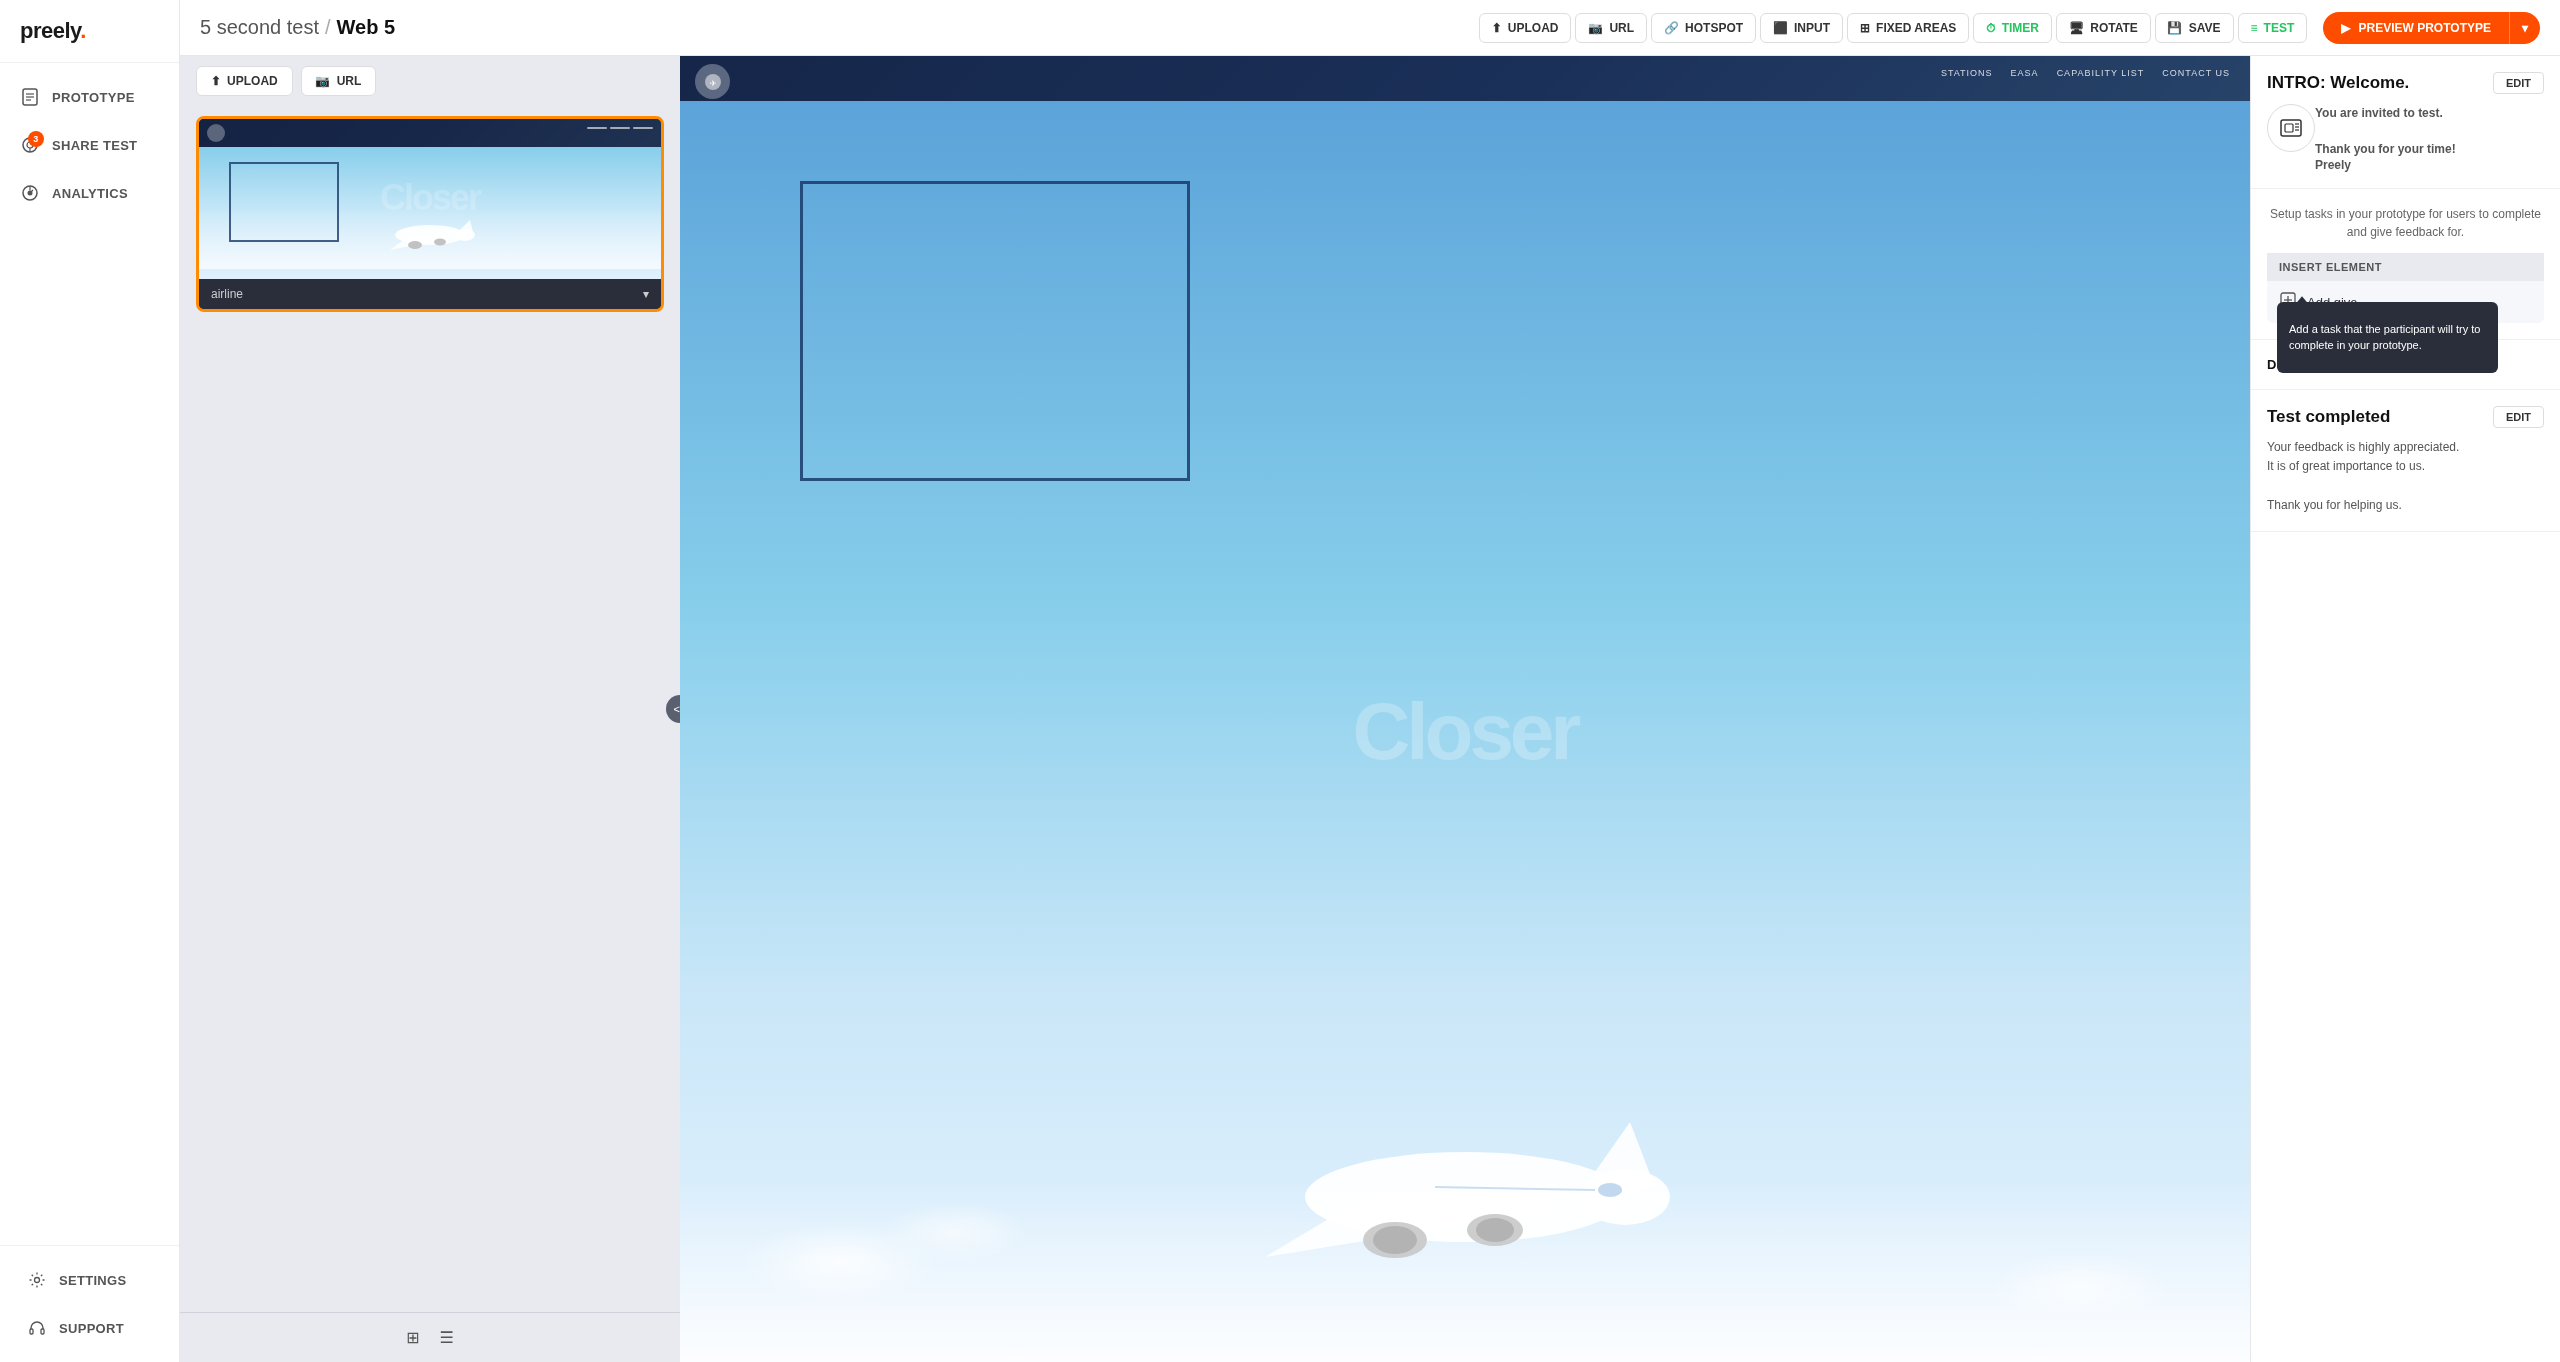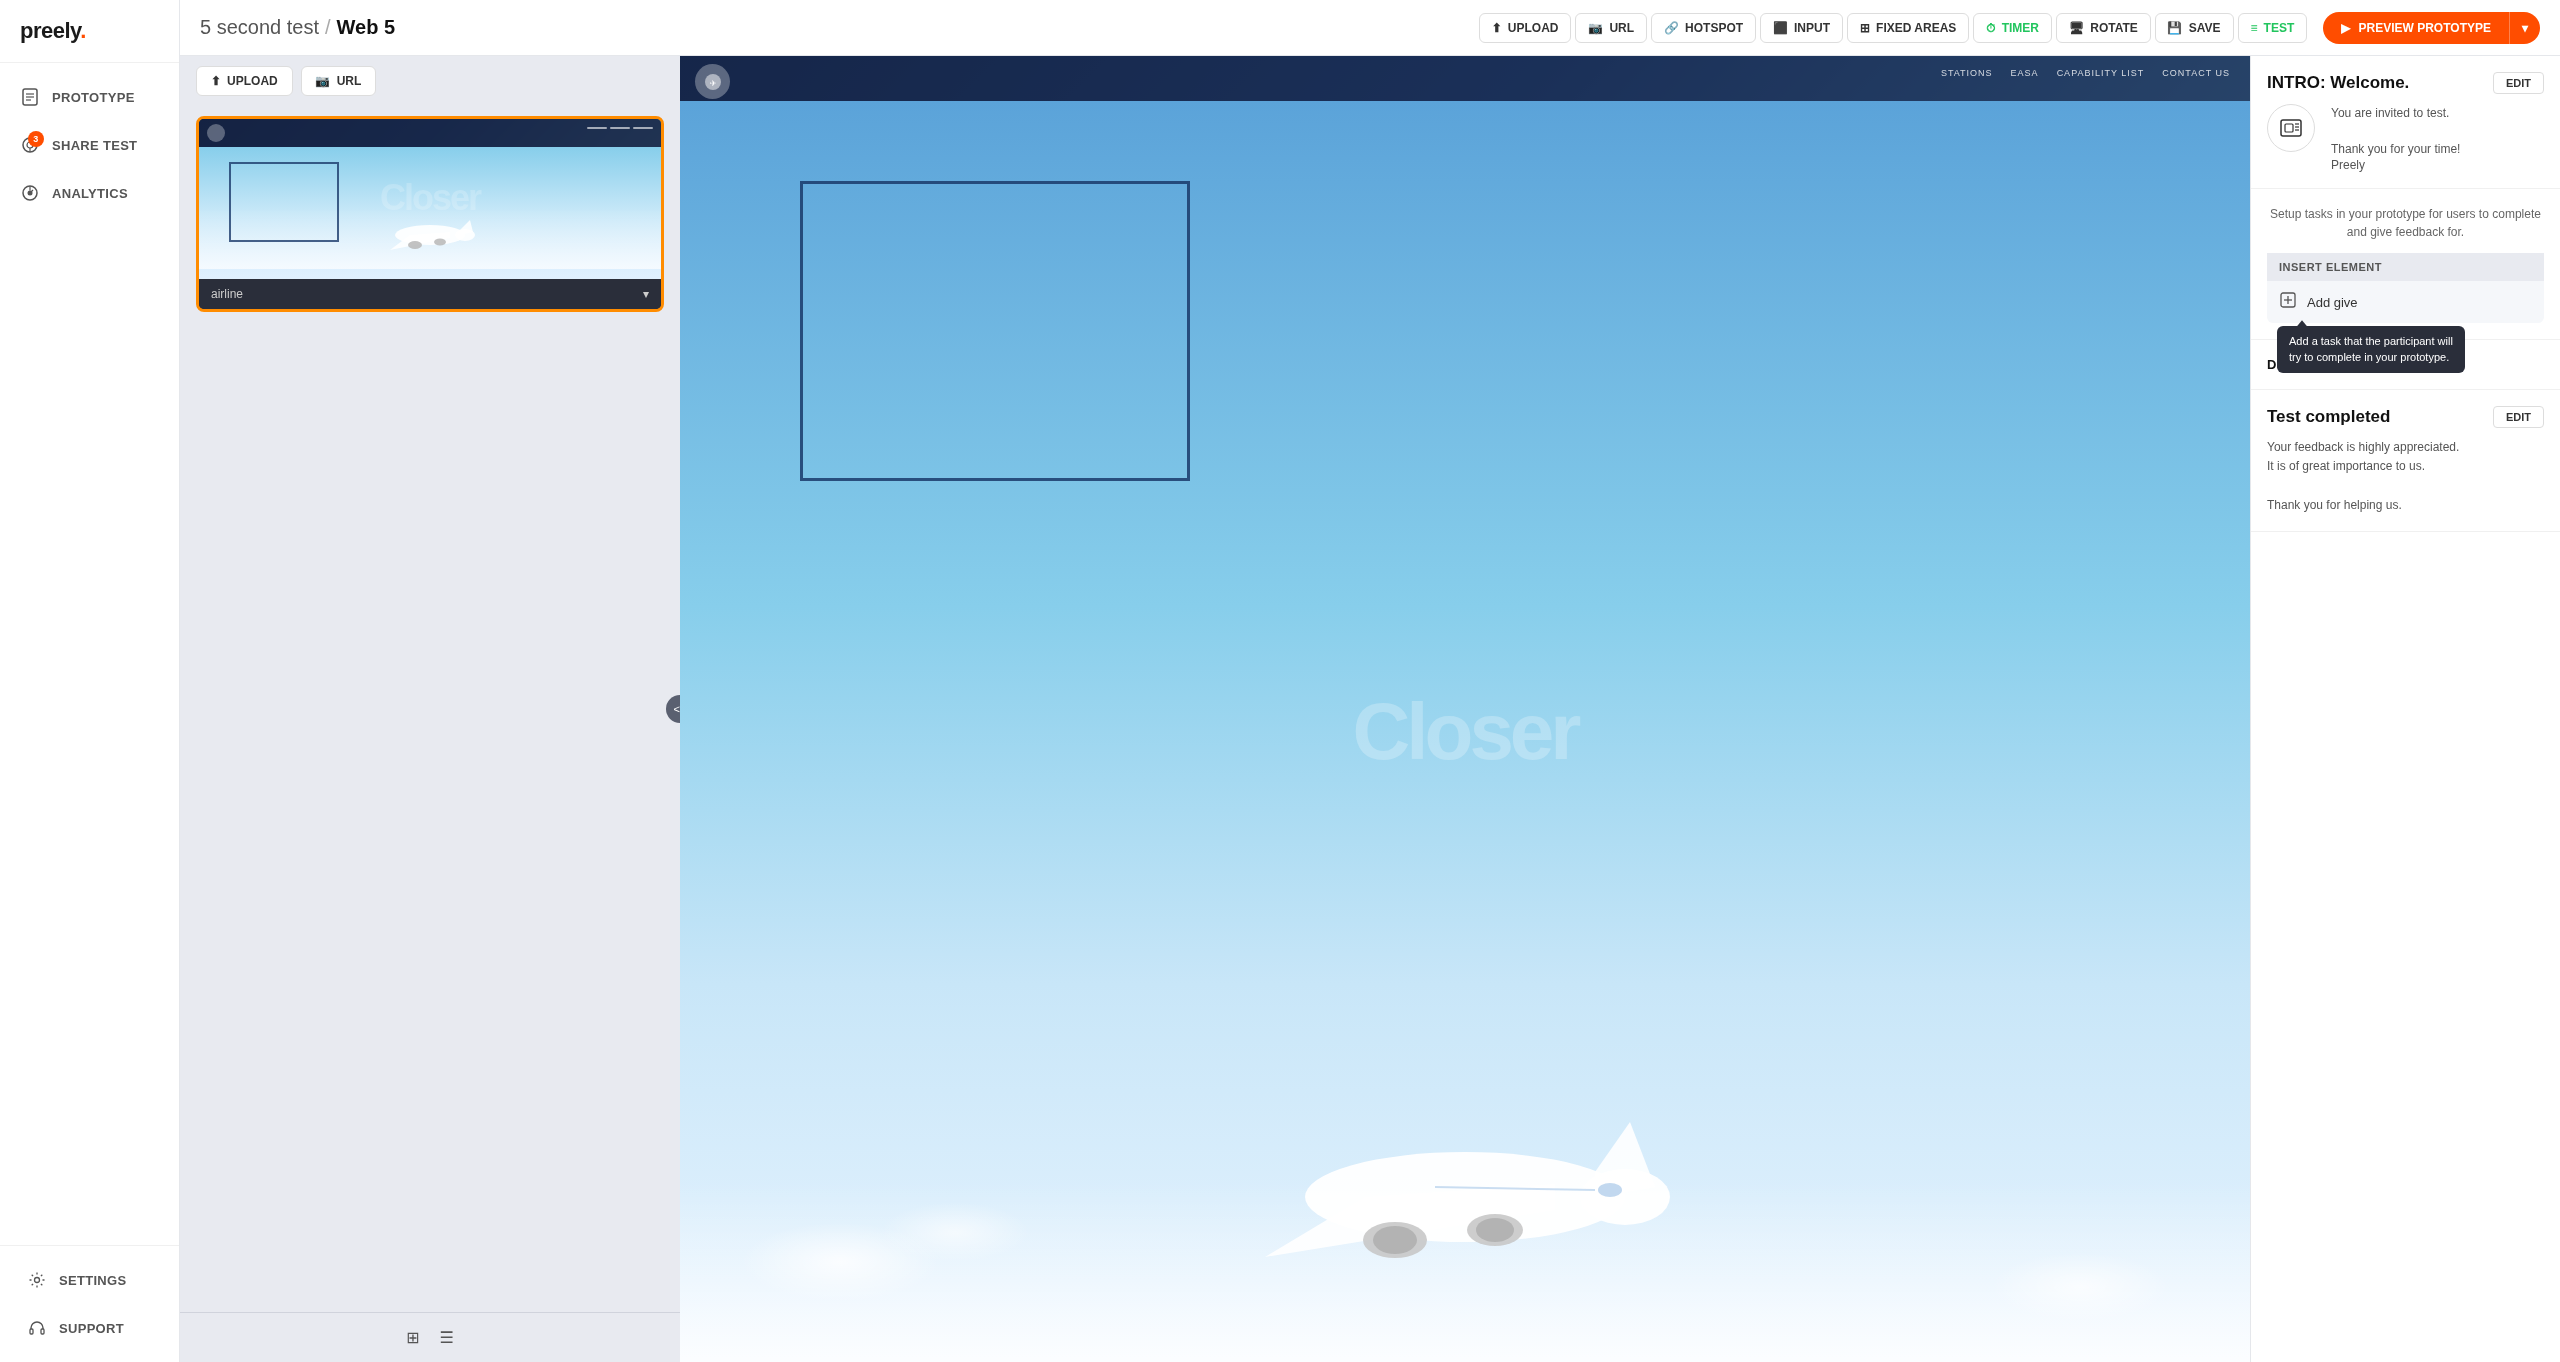--- a/index.html
+++ b/index.html
@@ -348,22 +348,23 @@
       border: 1px solid #ddd;
       border-radius: 4px;
       background: #fff;
       cursor: pointer;
       font-size: 11px;
       font-weight: 600;
       color: #333;
     }
     .intro-content {
       display: flex;
-      gap: 16px;
+      gap: 0;
       align-items: flex-start;
+      font-weight: bold;
     }
     .intro-icon {
       width: 48px;
       height: 48px;
       border-radius: 50%;
       border: 1px solid #ddd;
       display: flex;
       align-items: center;
       justify-content: center;
       flex-shrink: 0;
@@ -396,24 +397,24 @@
     }
     .add-task-icon { font-size: 16px; color: #555; }
     .add-task-label { font-size: 13px; color: #333; font-weight: 500; }
     .tooltip-box {
       position: absolute;
       bottom: -50px;
       left: 10px;
       background: #2a2e3a;
       color: #fff;
       font-size: 11px;
-      padding: 8px 12px;
+      padding: 20px 12px;
       border-radius: 6px;
       line-height: 1.4;
-      width: 188px;
+      width: 221px;
       z-index: 100;
     }
     .tooltip-box::before {
       content: '';
       position: absolute;
       top: -6px;
       left: 20px;
       width: 10px;
       height: 6px;
       background: #2a2e3a;

